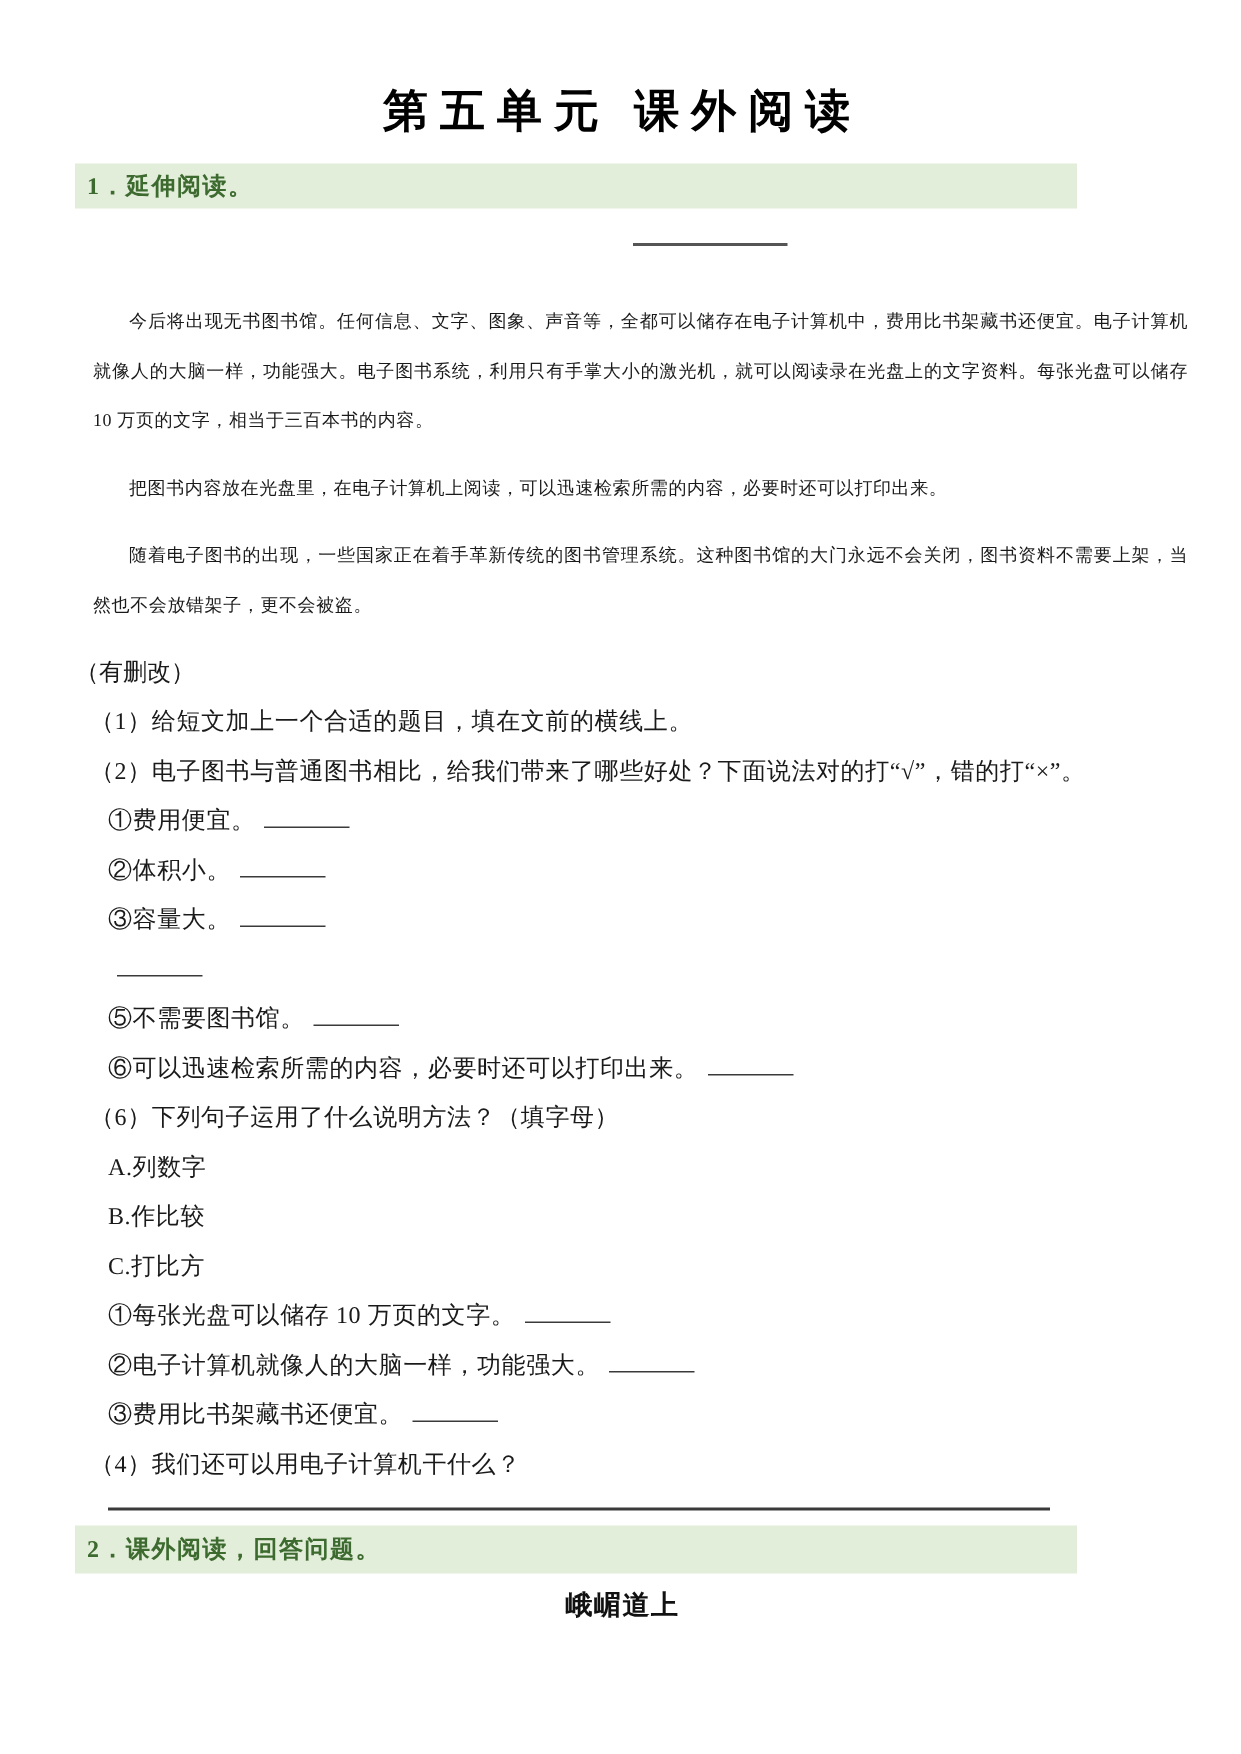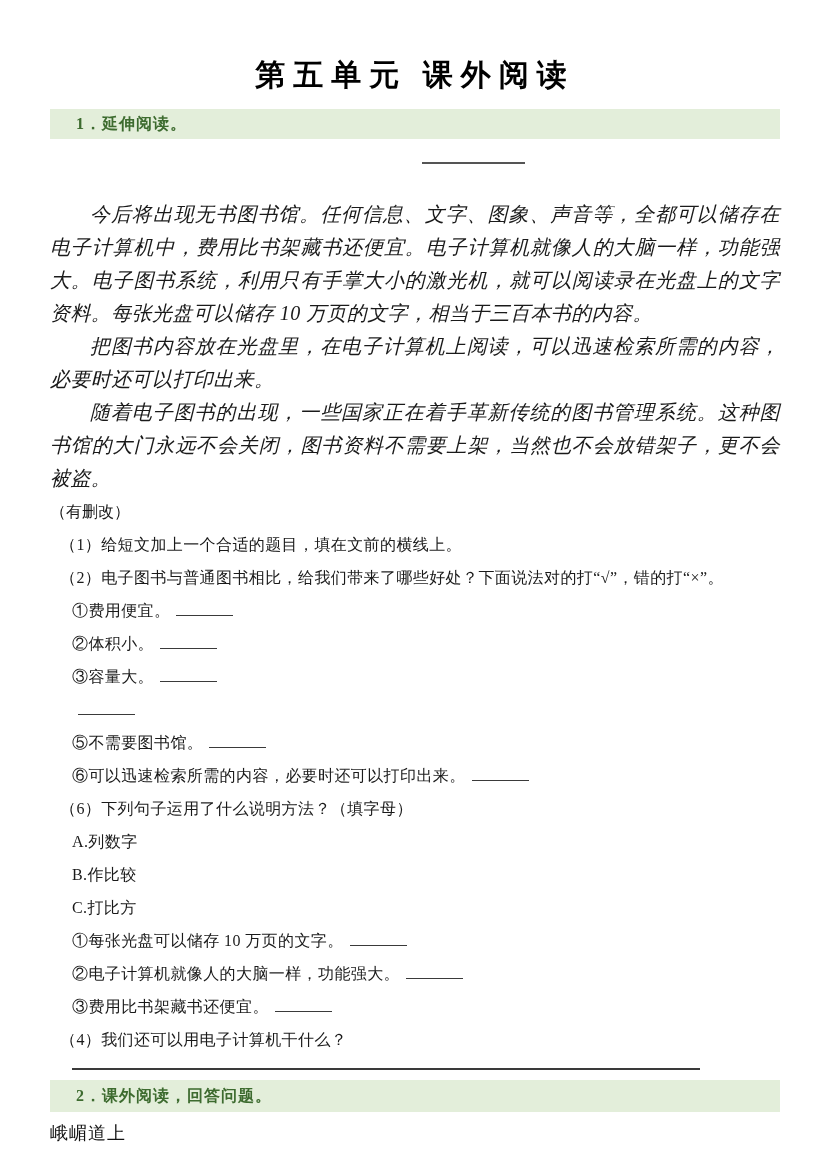--- a/index.html
+++ b/index.html
@@ -26,53 +26,52 @@
     text-align: center;
     font-size: 30px;
     line-height: 34px;
     font-weight: bold;
     letter-spacing: 8px;
     color: #000000;
     white-space: nowrap;
   }
   .section-band {
     margin-top: 17px;
-    width: 730px;
+    width: 668px;
     height: 30px;
     background: #e3eeda;
     box-sizing: border-box;
     display: flex;
     align-items: center;
-    padding-left: 26px;
+    padding-left: 8px;
   }
   .section-band .band-label {
     font-size: 16px;
     font-weight: bold;
     color: #3d6b2f;
     letter-spacing: 1px;
   }
   .title-blank-line {
     margin-top: 23px;
     margin-left: 372px;
     width: 103px;
     height: 0;
     border-bottom: 2px solid #555;
   }
   .passage {
     margin-top: 34px;
   }
   .para {
-    margin: 0;
+    margin: 12px;
     width: 730px;
-    font-size: 20px;
+    font-size: 12px;
     line-height: 33px;
     text-align: justify;
     text-indent: 2em;
     letter-spacing: 0.4px;
-    font-style: italic;
   }
   .source-note {
     margin: 0;
     width: 730px;
     font-size: 16px;
     line-height: 33px;
   }
   .q-line {
     margin: 0;
     padding-left: 10px;
@@ -103,23 +102,24 @@
     height: 0;
     border-bottom: 2px solid #3a3a3a;
   }
   .band-2 {
     margin-top: 10px;
     height: 32px;
   }
   .passage2-title {
     margin: 8px 0 0 0;
     width: 730px;
+    text-align: center;
     font-size: 18px;
     line-height: 26px;
-    font-weight: normal;
+    font-weight: bold;
     letter-spacing: 1px;
     color: #111;
   }
 </style>
 </head>
 <body>
 
 <div class="page">
 
   <h1 class="doc-title">第五单元 课外阅读</h1>

